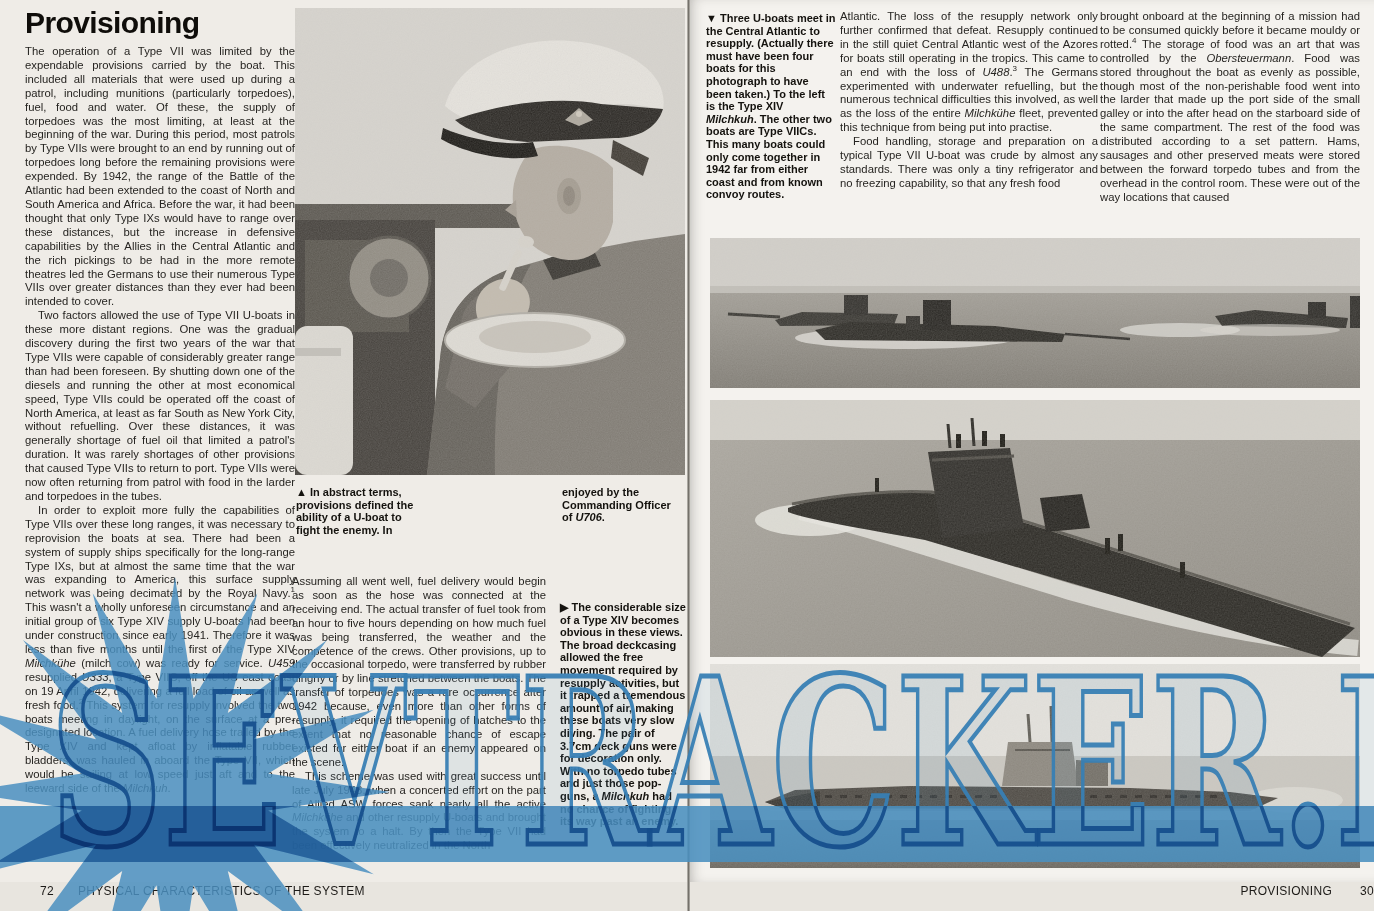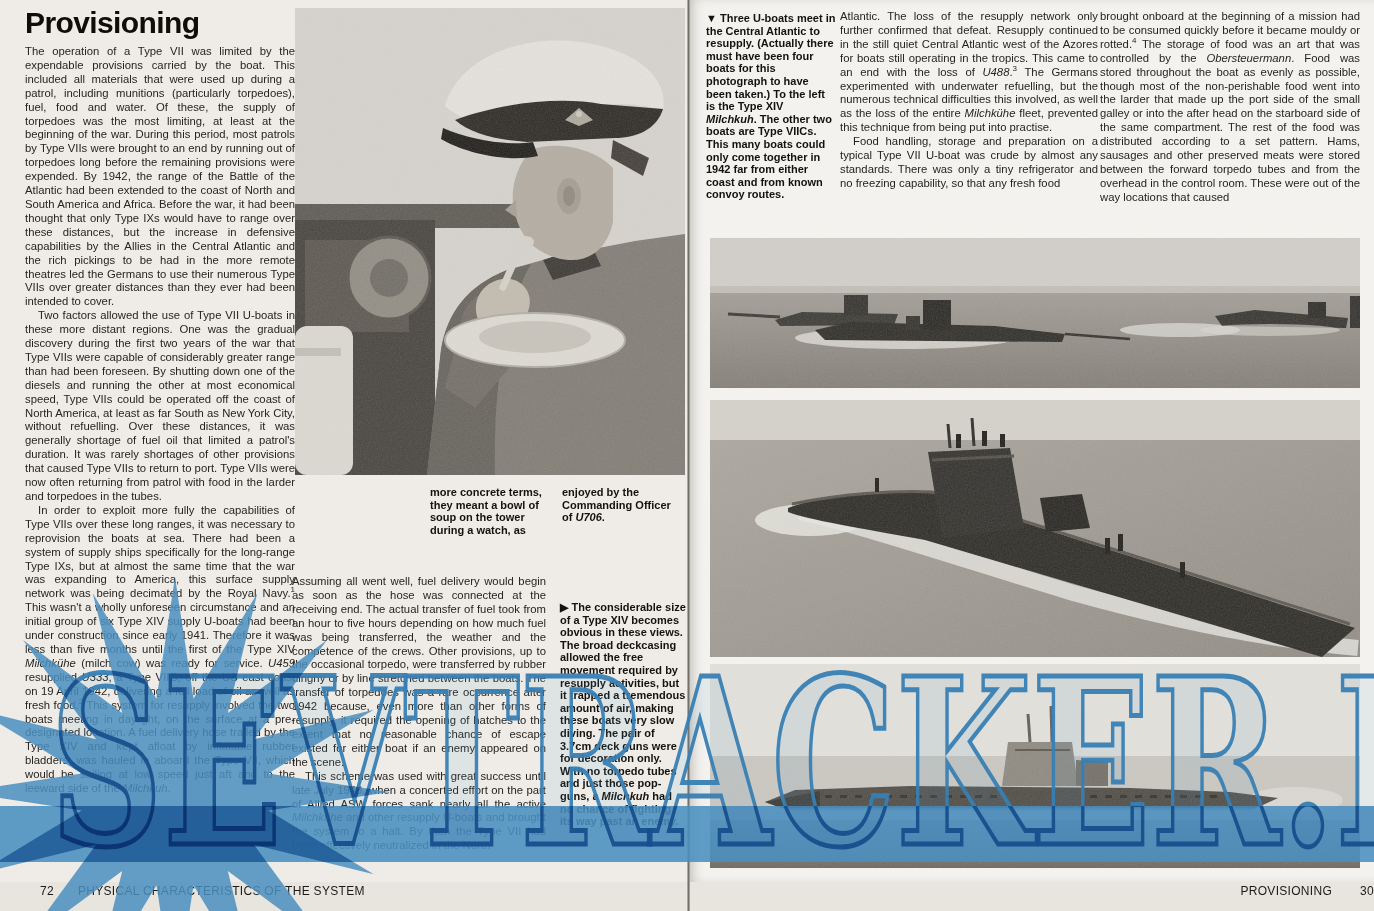--- a/index.html
+++ b/index.html
@@ -90,21 +90,21 @@
     <path d="M150,380 L168,306 C176,288 192,278 210,284 L228,300 L214,360 L180,400 Z" fill="#6e6962"></path>
     <path d="M188,322 C176,302 180,286 194,276 C208,267 224,270 231,281 C239,293 234,308 222,318 Z" fill="#c3bbae"></path>
     <rect x="212" y="240" width="7" height="44" rx="3" transform="rotate(24 215 262)" fill="#d8d4cc"></rect>
     <ellipse cx="231" cy="234" rx="8" ry="6" fill="#d8d4cc"></ellipse>
 
     <ellipse cx="240" cy="332" rx="90" ry="27" fill="#e0ddd6" stroke="#b1ada5" stroke-width="2"></ellipse>
     <ellipse cx="240" cy="329" rx="56" ry="16" fill="#c9c4bb"></ellipse>
     <rect width="390" height="467" filter="url(#n0)" opacity=".45"></rect>
   </svg>
 
-  <div class="abs caption" style="left:430px;top:486px;width:126px;">more concrete terms, they meant a bowl of soup on the tower during a watch, as</div>
+  <div class="abs caption" style="left:296px;top:486px;width:126px;">▲ In abstract terms, provisions defined the ability of a U-boat to fight the enemy. In</div>
   <div class="abs caption" style="left:562px;top:486px;width:122px;">enjoyed by the Commanding Officer of <i>U706</i>.</div>
 
   <div class="abs body-text" style="left:292px;top:575px;width:254px;height:305px;">
     <p>Assuming all went well, fuel delivery would begin as soon as the hose was connected at the receiving end. The actual transfer of fuel took from an hour to five hours depending on how much fuel was being transferred, the weather and the competence of the crews. Other provisions, up to the occasional torpedo, were transferred by rubber dinghy or by line stretched between the boats. The transfer of torpedoes was a rare occurrence after 1942 because, even more than other forms of resupply, it required the opening of hatches to the extent that no reasonable chance of escape existed for either boat if an enemy appeared on the scene.</p>
     <p>This scheme was used with great success until late July 1943, when a concerted effort on the part of Allied ASW forces sank nearly all the active <i>Milchkühe</i> and other resupply U-boats and brought the system to a halt. By then the Type VII had been effectively neutralized in the North</p>
   </div>
 
   <div class="abs caption" style="left:560px;top:601px;width:126px;">▶ The considerable size of a Type XIV becomes obvious in these views. The broad deckcasing allowed the free movement required by resupply activities, but it trapped a tremendous amount of air, making these boats very slow diving. The pair of 3.7cm deck guns were for decoration only. With no torpedo tubes and just those pop-guns, a <i>Milchkuh</i> had no chance of fighting its way past an enemy.</div>
 
   <div class="abs footer" style="left:40px;top:884px;display:flex;gap:24px;">

